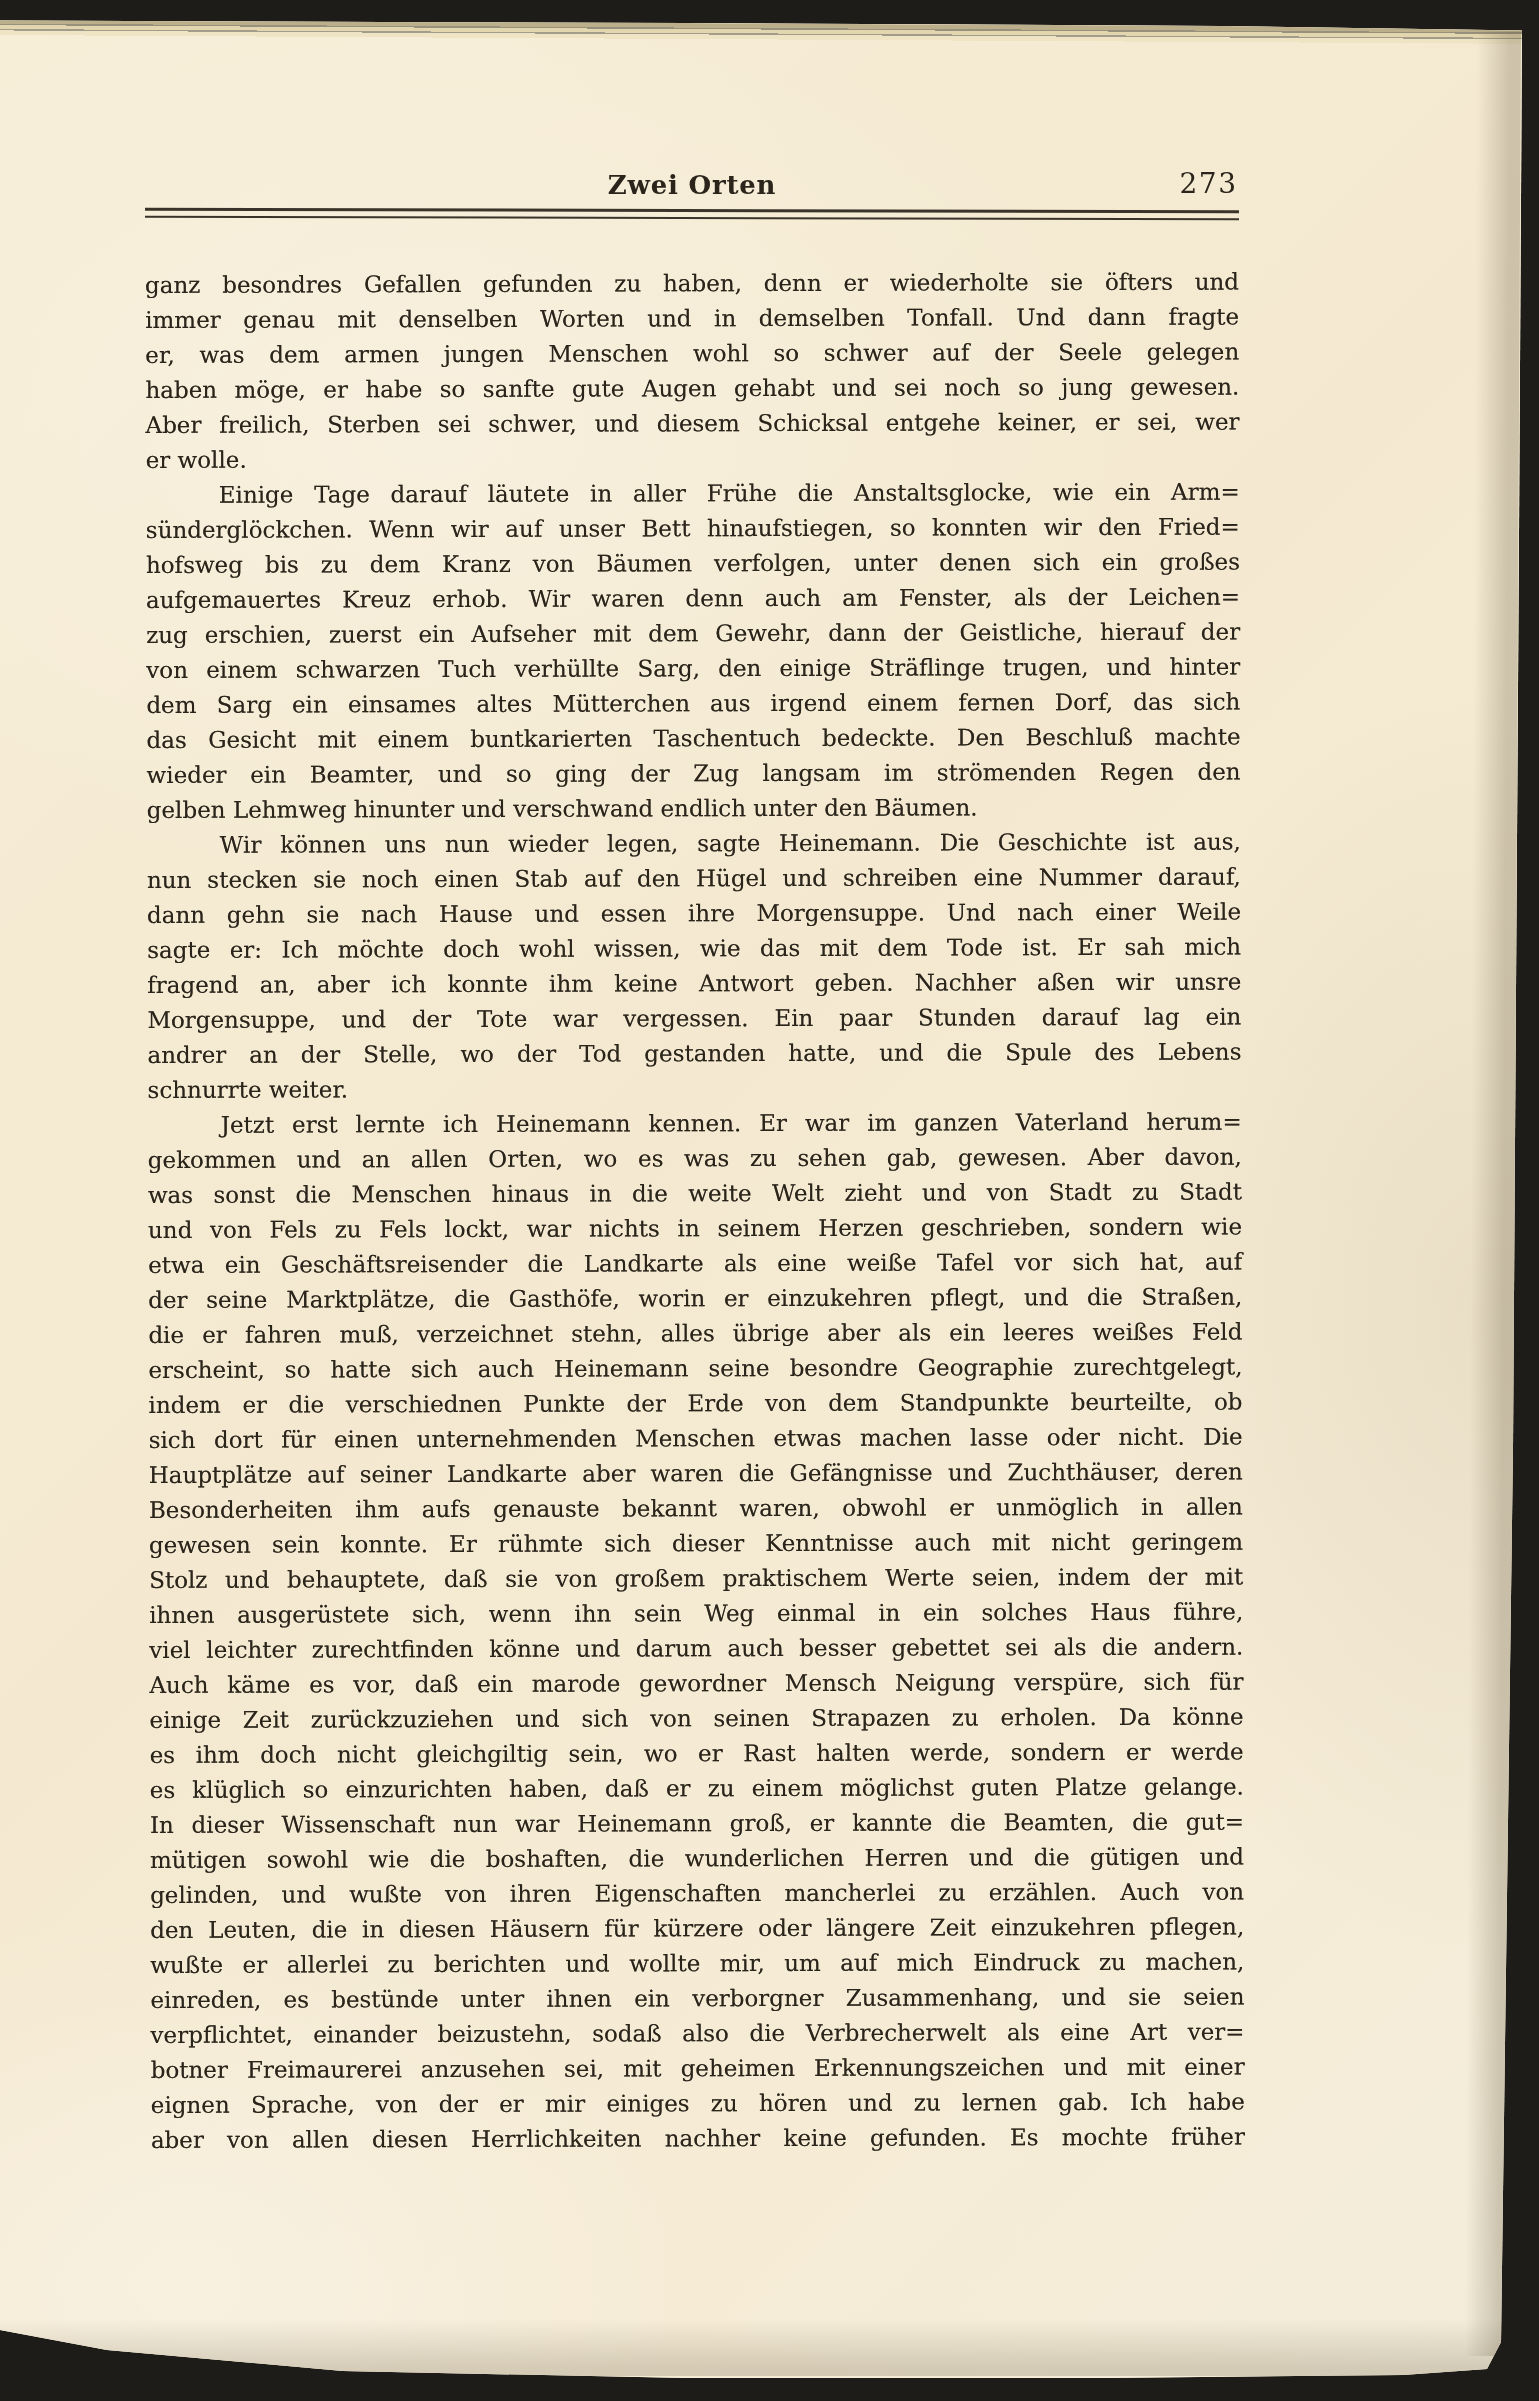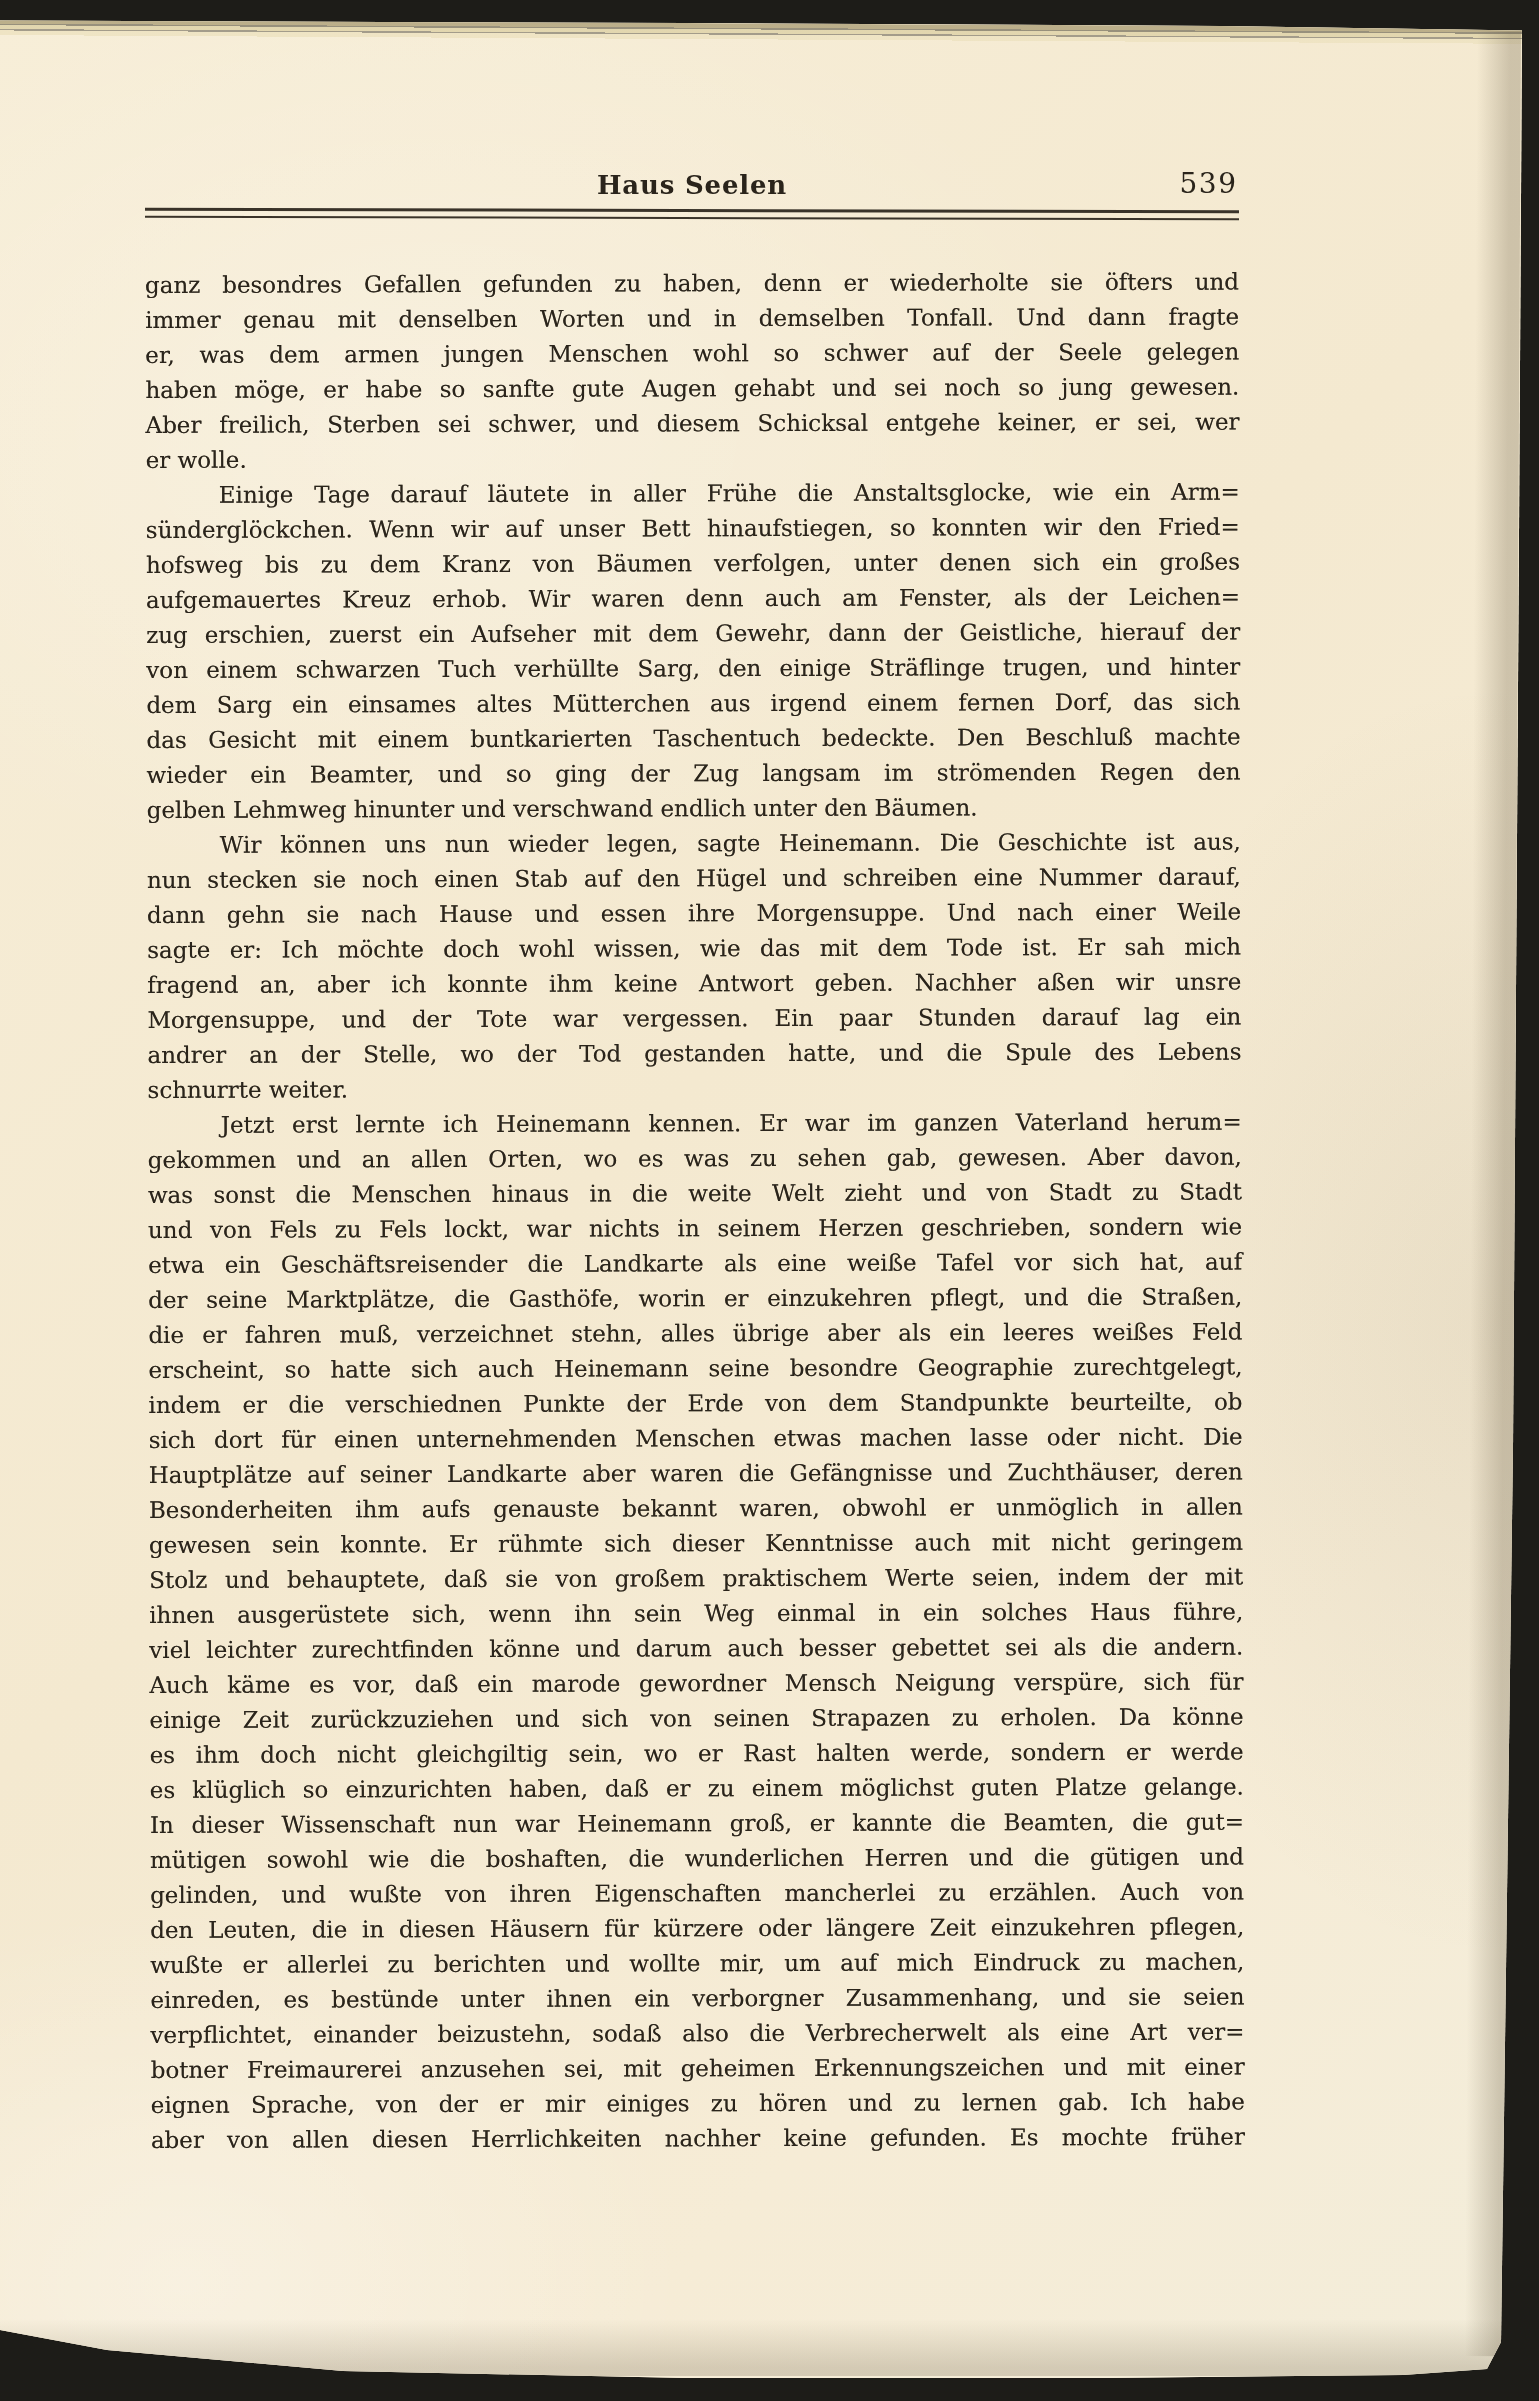--- a/index.html
+++ b/index.html
@@ -95,22 +95,22 @@
 </style>
 </head>
 <body>
 
 <div class="page">
   <div class="page-top-edge"></div>
   <div class="edge-shade-right"></div>
   <div class="edge-shade-bottom"></div>
 
   <div class="running-header">
-    <div class="header-title">Haus Seelen</div>
-    <div class="page-num">539</div>
+    <div class="header-title">Zwei Orten</div>
+    <div class="page-num">273</div>
   </div>
 
   <div class="double-rule"></div>
 
   <div class="textblock">
       <div class="line">ganz besondres Gefallen gefunden zu haben, denn er wiederholte sie öfters und</div>
       <div class="line">immer genau mit denselben Worten und in demselben Tonfall.  Und dann fragte</div>
       <div class="line">er, was dem armen jungen Menschen wohl so schwer auf der Seele gelegen</div>
       <div class="line">haben möge, er habe so sanfte gute Augen gehabt und sei noch so jung gewesen.</div>
       <div class="line">Aber freilich, Sterben sei schwer, und diesem Schicksal entgehe keiner, er sei, wer</div>

